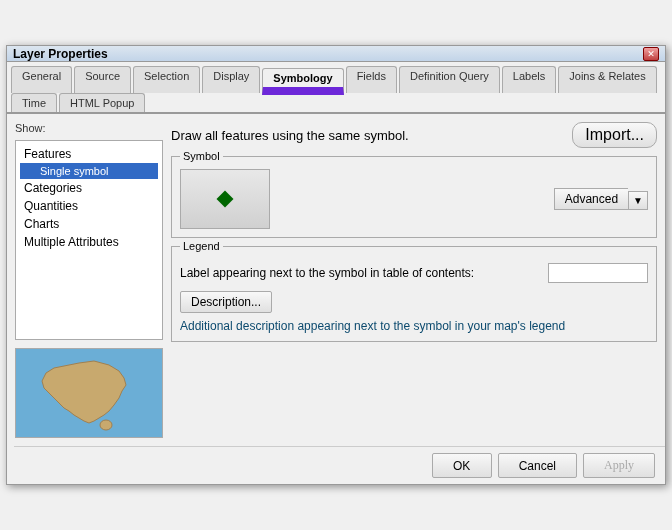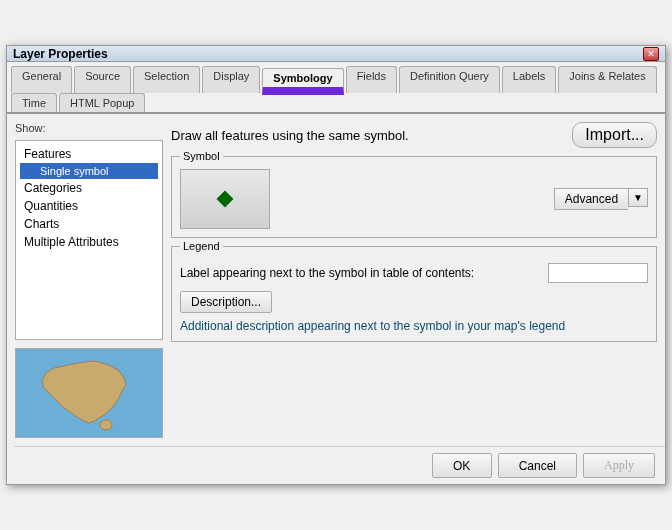--- a/index.html
+++ b/index.html
@@ -176,21 +176,21 @@
       justify-content: center;
     }
     .diamond {
       width: 12px;
       height: 12px;
       background: #006600;
       transform: rotate(45deg);
     }
     .advanced-btn-wrapper {
       display: flex;
-      align-items: flex-start;
+      align-items: flex-end;
       gap: 0;
       padding-left: 41px;
     }
     .advanced-btn {
       padding: 3px 10px;
       background: linear-gradient(to bottom, #f8f8f8, #e0e0e0);
       border: 1px solid #aaa;
       border-right: none;
       cursor: pointer;
       font-size: 12px;

